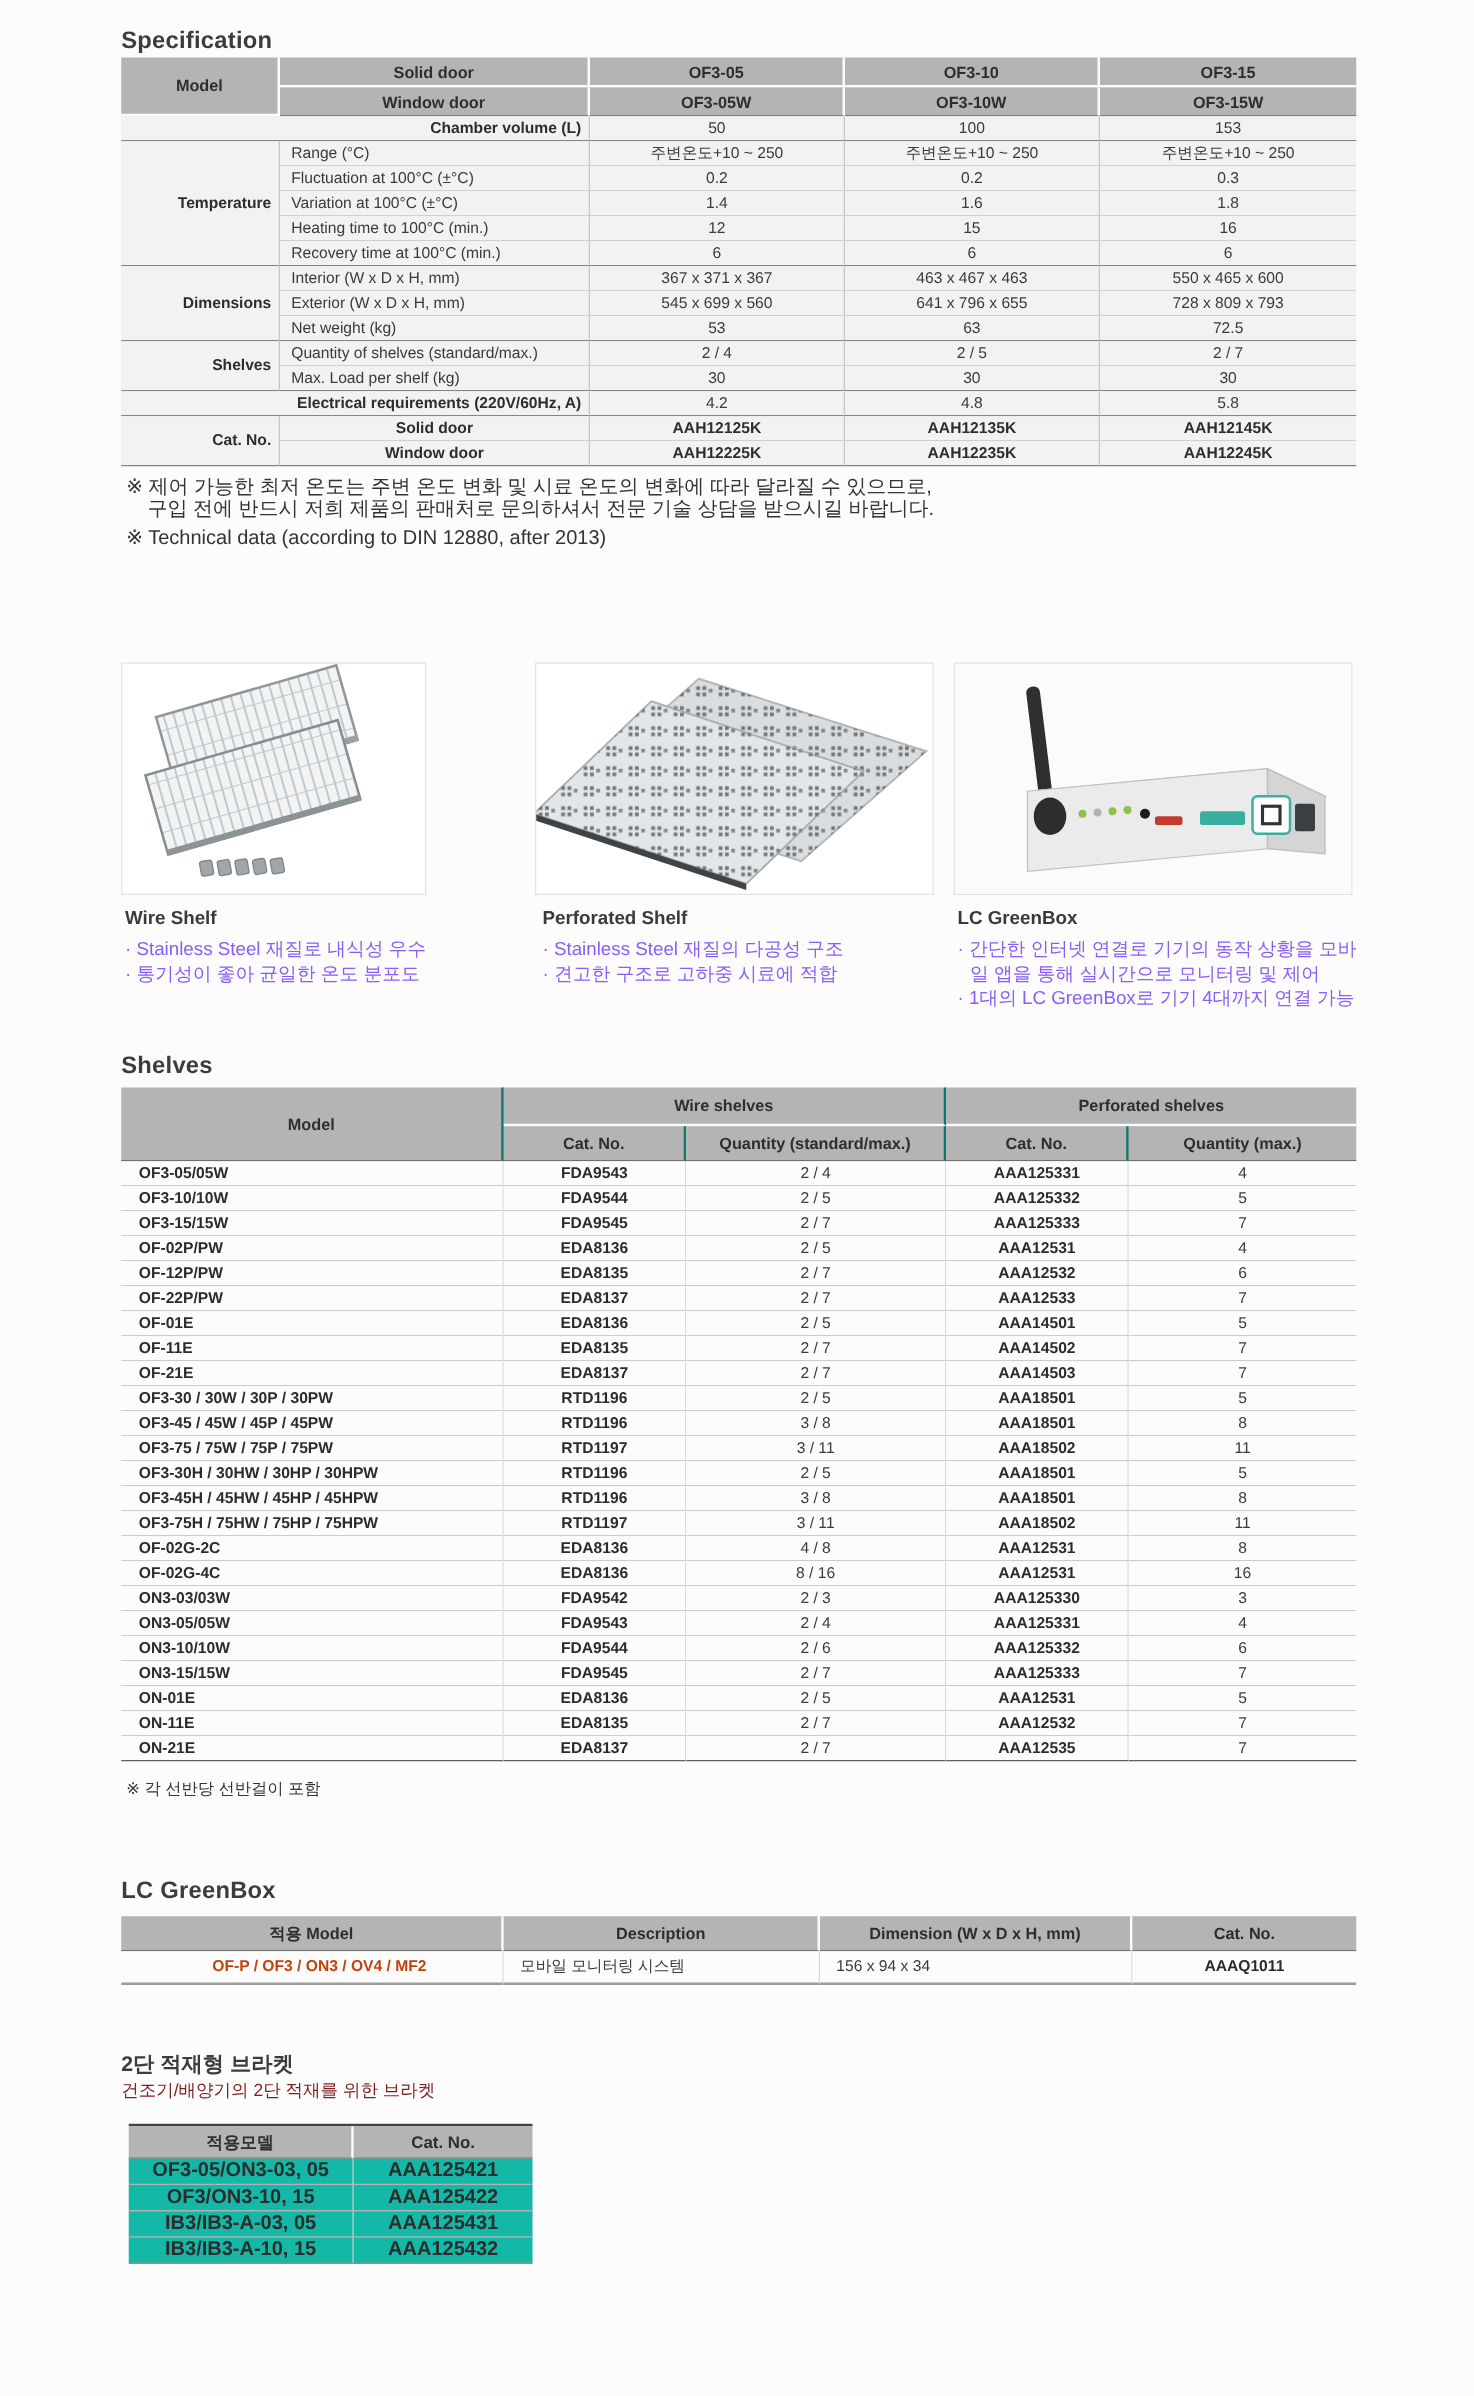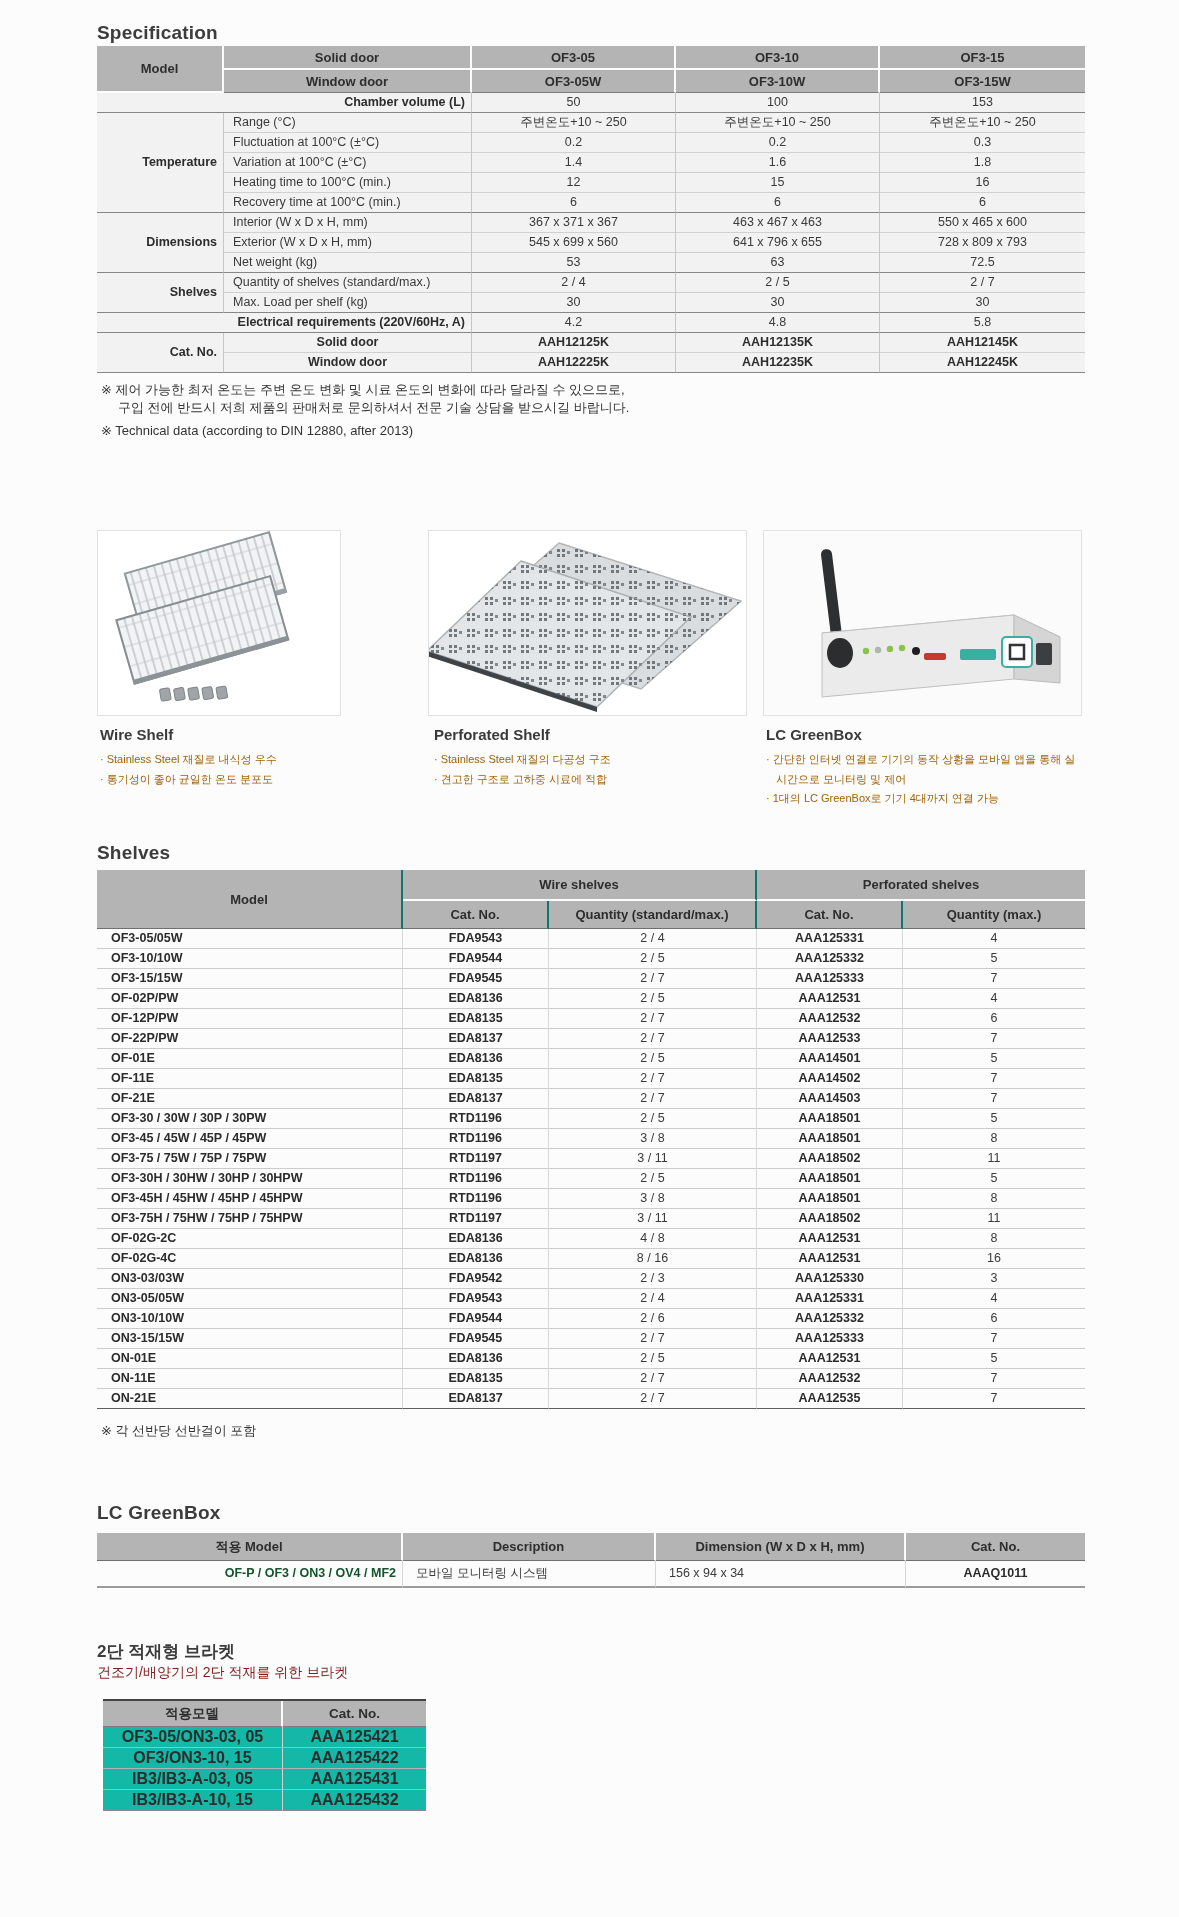--- a/index.html
+++ b/index.html
@@ -20,34 +20,34 @@
   #spec-table th.last{border-right:0;}
   #spec-table td{background:#f2f2f2;height:19px;line-height:19px;
                  border-bottom:1px solid #d0d0d0;border-right:1px solid #c6c6c6;}
   #spec-table td:last-child{border-right:0;}
   #spec-table tr.gb > td{border-bottom:1px solid #868686;}
   #spec-table td.gbc{border-bottom:1px solid #868686;}
   .lbl{text-align:right;padding-left:9px;}
   .b{font-weight:bold;color:#2d2d2d;}
   .sub{text-align:left;padding-left:9px;font-size:12.5px;}
   
-  .notes{position:absolute;top:381px;left:4px;font-size:13px;color:#333;line-height:18px;}
+  .notes{position:absolute;top:381px;left:4px;font-size:16px;color:#333;line-height:18px;}
   .notes .cont{padding-left:17px;}
   .notes .tech{margin-top:5px;}
   
   .imgbox{position:absolute;top:530px;height:186px;background:#ffffff;border:1px solid #e2e2e2;box-sizing:border-box;}
   #img1{left:0;width:244px;}
   #img2{left:331px;width:319px;}
   #img3{left:666px;width:319px;}
   .cap{position:absolute;top:726px;}
   #cap1{left:3px;width:300px;}
   #cap2{left:337px;width:310px;}
   #cap3{left:669px;width:320px;}
   .cap .t{font-size:15px;font-weight:bold;color:#3a3a3a;margin-bottom:7px;}
-  .cap .bl{font-size:11px;color:#a16207;line-height:19.5px;padding-left:10px;text-indent:-10px;}
+  .cap .bl{font-size:15px;color:#8b5cf6;line-height:19.5px;padding-left:10px;text-indent:-10px;}
   
   #shelves-title{top:842px;left:0;}
   #shelves-table{position:absolute;top:870px;left:0;width:988px;}
   #shelves-table th{border-right:2px solid #0f766e;}
   #shelves-table tr.r1 th{height:29px;border-bottom:2px solid #fcfcfc;}
   #shelves-table tr.r1 th.thm{border-bottom:1px solid #6f6f6f;}
   #shelves-table tr.r2 th{height:27px;border-bottom:1px solid #6f6f6f;}
   #shelves-table th.last{border-right:0;}
   #shelves-table td{background:#fcfcfc;height:19px;line-height:19px;
                     border-bottom:1px solid #cccccc;border-right:1px solid #d8d8d8;}
@@ -57,21 +57,21 @@
   #shelves-table td.cat{font-weight:bold;color:#2b2b2b;}
   .shelves-note{position:absolute;top:1422px;left:4px;font-size:13px;color:#333;}
   
   #gb-title{top:1502px;left:0;}
   #gb-table{position:absolute;top:1533px;left:0;width:988px;}
   #gb-table th{height:27px;border-right:2px solid #fcfcfc;border-bottom:1px solid #6f6f6f;}
   #gb-table th.last{border-right:0;}
   #gb-table td{background:#fcfcfc;height:25px;line-height:25px;
                border-bottom:2px solid #9b9b9b;border-right:1px solid #d8d8d8;}
   #gb-table td:last-child{border-right:0;}
-  #gb-table td.gml{text-align:right;padding-left:18px;font-weight:bold;color:#14532d;}
+  #gb-table td.gml{text-align:center;padding-left:18px;font-weight:bold;color:#c2410c;}
   #gb-table td.gl{text-align:left;padding-left:13px;}
   #gb-table td.gcat{font-weight:bold;color:#2b2b2b;}
   
   #br-title{position:absolute;top:1640px;left:0;font-size:17px;font-weight:bold;color:#3c3c3c;}
   #br-sub{position:absolute;top:1664px;left:0;font-size:14px;color:#7f1d1d;}
   #br-table{position:absolute;top:1699px;left:6px;width:323px;border-top:2px solid #434343;}
   #br-table th{height:25px;border-right:2px solid #fcfcfc;border-bottom:1px solid #7d7d7d;font-size:13.5px;}
   #br-table th.last{border-right:0;}
   #br-table td{background:#14b8a6;height:20px;line-height:20px;font-weight:bold;color:#2c2c2c;font-size:16px;
                border-bottom:1px solid #b3b3b3;border-right:1px solid #d2d2d2;margin-top:16px;}

